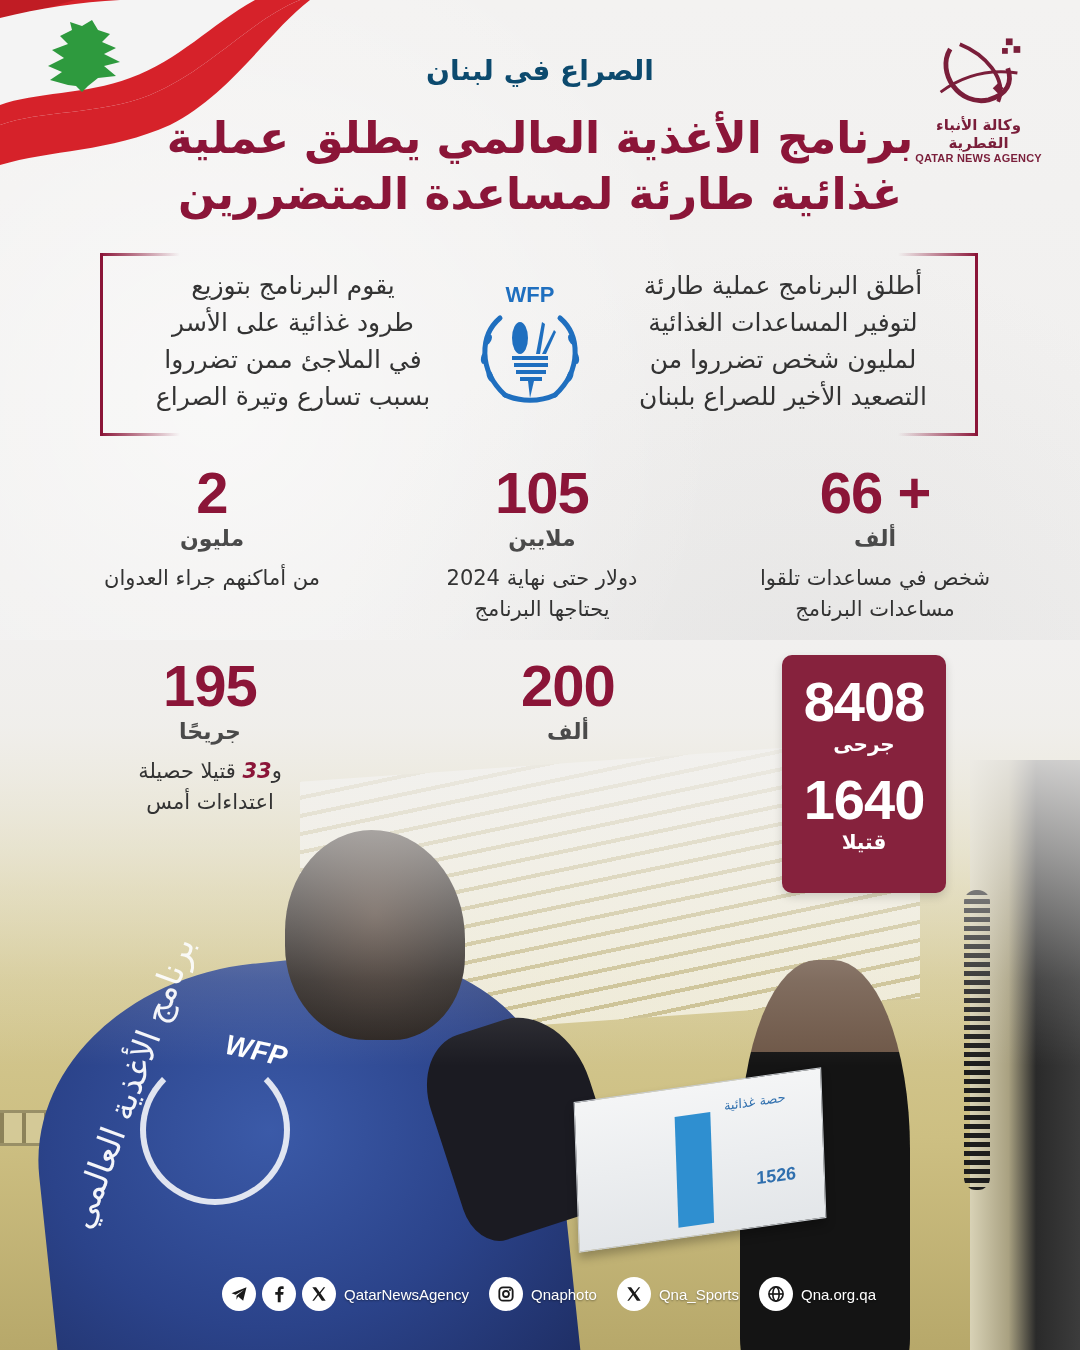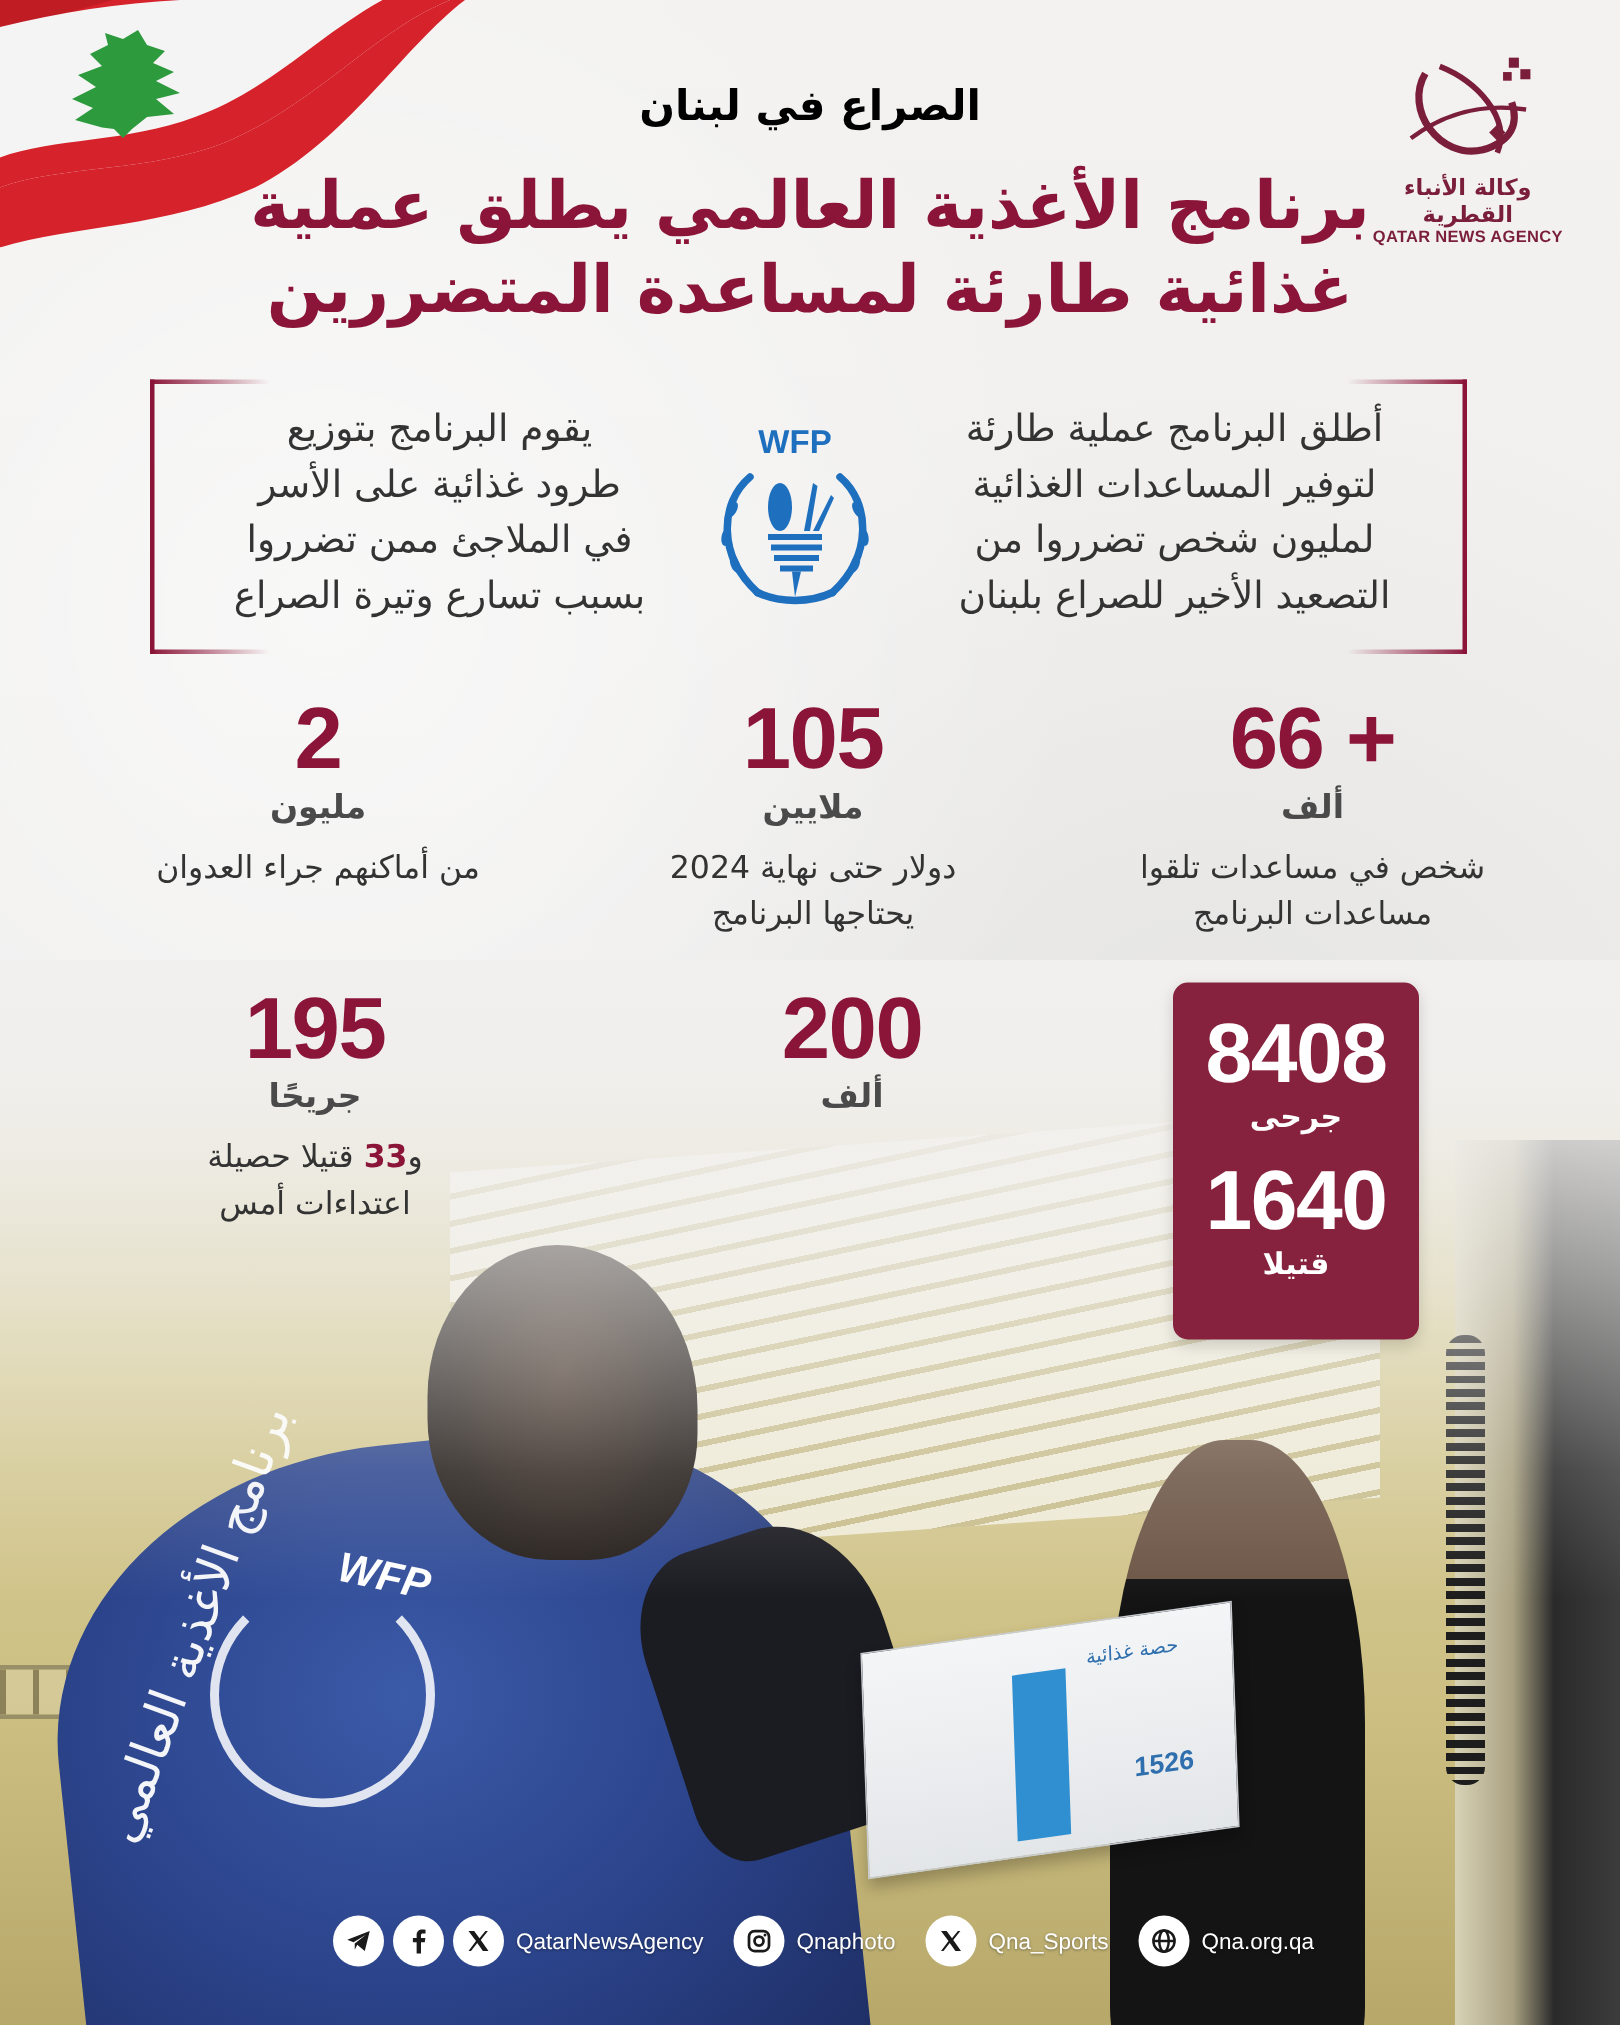--- a/index.html
+++ b/index.html
@@ -126,21 +126,21 @@
     color: #7a1e3a; font-size: 15px; font-weight: 700; margin-top: 4px; direction: rtl;
   }
   .qna-logo .en {
     color: #7a1e3a; font-size: 11px; font-weight: 700; letter-spacing: .2px;
     font-family: "Liberation Sans", sans-serif;
   }
 
   
   .kicker {
     position: absolute; top: 54px; left: 0; right: 0; text-align: center;
-    font-size: 28px; font-weight: 700; color: #000000; direction: rtl;
+    font-size: 28px; font-weight: 700; color: #0c4a6e; direction: rtl;
   }
   .title {
     position: absolute; top: 110px; left: 150px; right: 150px; text-align: center;
     font-size: 44px; line-height: 56px; font-weight: 700; color: #8b1538; direction: rtl;
   }
 
   
   .frame {
     position: absolute; left: 100px; top: 253px; width: 878px; height: 183px;
   }
@@ -190,21 +190,21 @@
     font-family: "Liberation Sans", sans-serif;
     font-weight: 700; font-size: 58px; line-height: 62px; color: #8b1538;
     letter-spacing: -1px; direction: ltr;
   }
   .stat .unit {
     font-size: 22px; font-weight: 700; color: #4a4a4a; margin-top: 2px;
   }
   .stat .desc {
     font-size: 21px; line-height: 31px; color: #333; margin-top: 12px;
   }
-  .stat .desc .hl { color: #8b1538; font-weight: 700; }
+  .stat .desc .hl { color: #8b1538; font-weight: 700; font-style: italic; }
 
   
   .cas-box {
     position: absolute; left: 782px; top: 655px; width: 164px; height: 238px;
     background: #86223d; border-radius: 10px;
     text-align: center; color: #fff; direction: rtl;
     box-shadow: 0 4px 10px rgba(0,0,0,.15);
   }
   .cas-box .num {
     font-family: "Liberation Sans", sans-serif;

